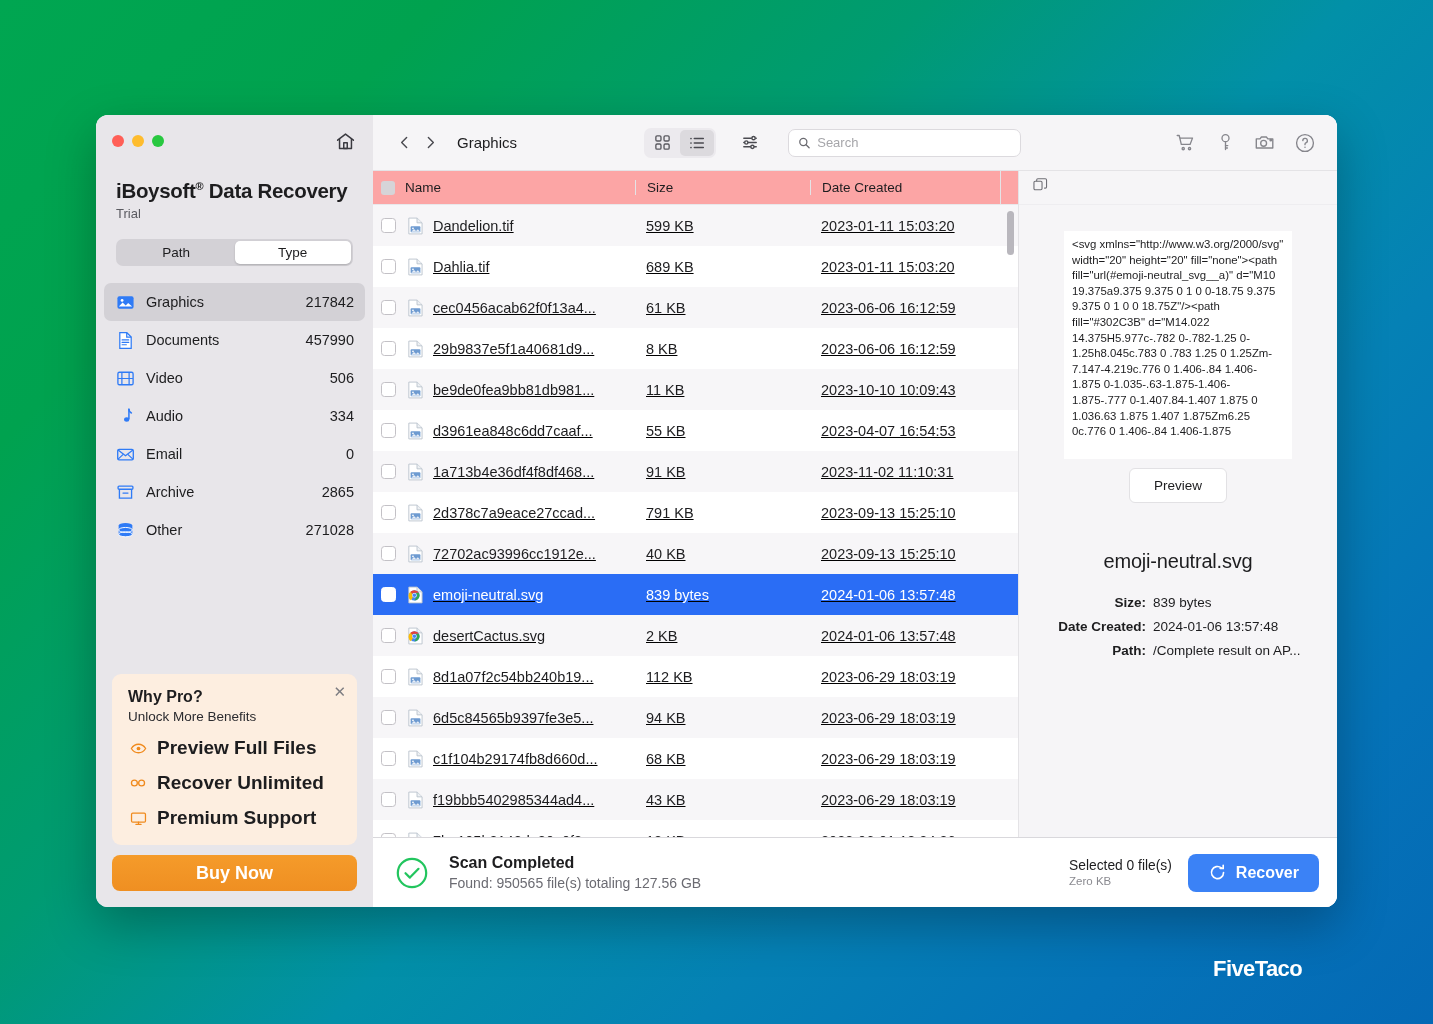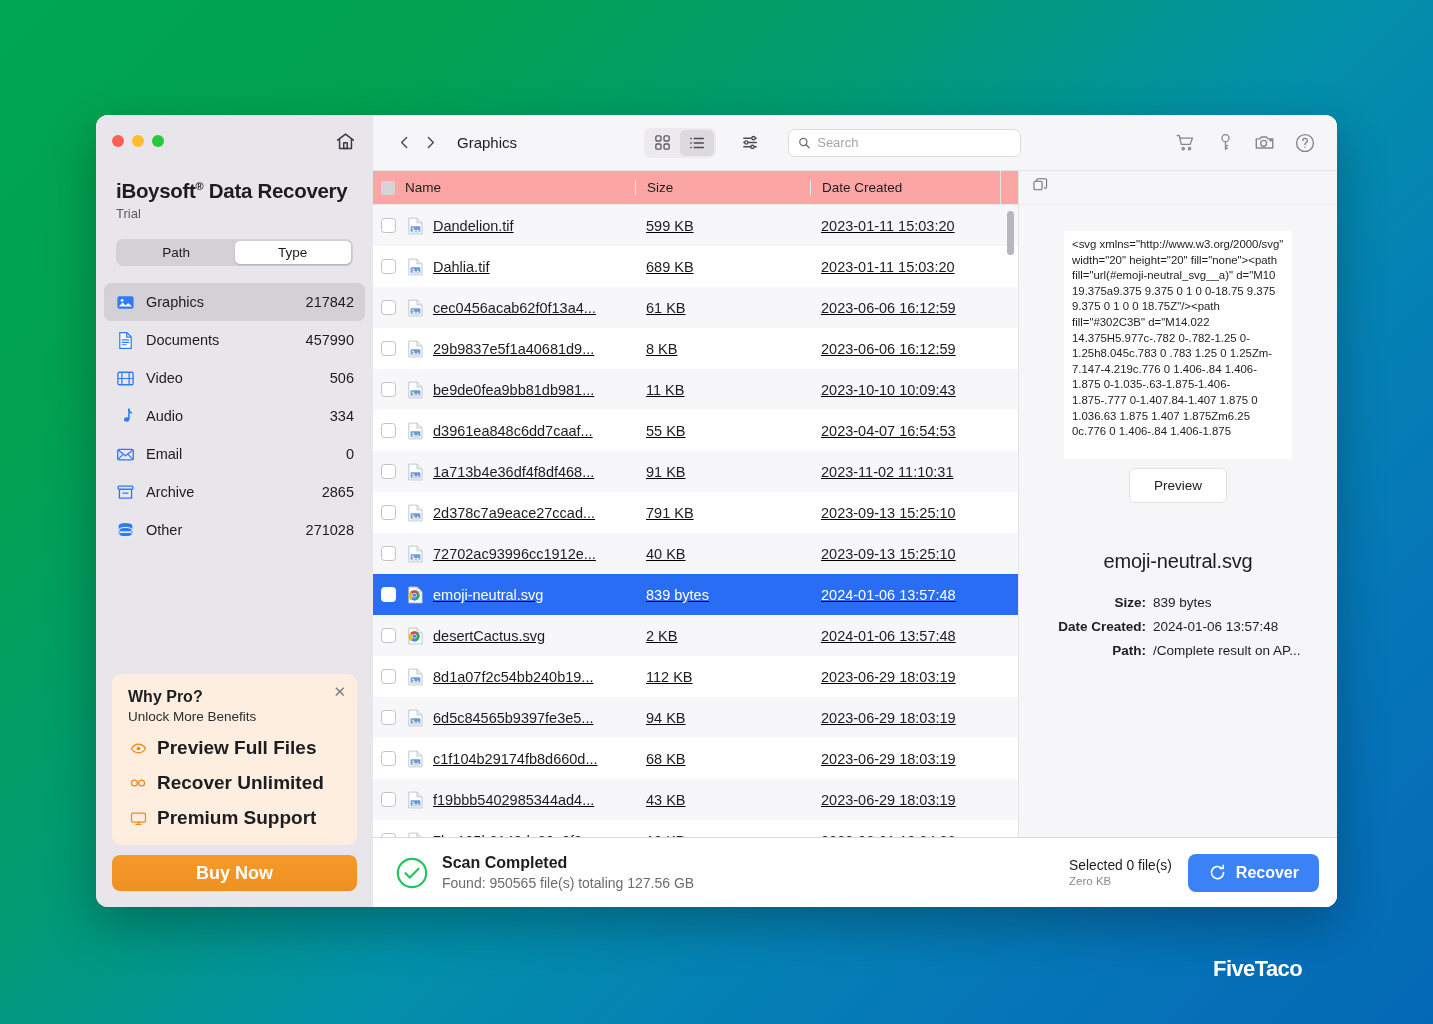--- a/index.html
+++ b/index.html
@@ -232,21 +232,21 @@
   .pv-val { color: #1d1d1f; width: 170px; text-align: left;
             white-space: nowrap; overflow: hidden; }
 
   
   #statusbar {
     height: 70px; background: #fff; border-top: 1px solid #d9d8dc;
     display: flex; align-items: center; padding: 0 18px 0 22px; flex: none;
     position: absolute; left: 277px; right: 0; bottom: 0;
   }
   #scan-check { width: 34px; height: 34px; flex:none; margin-right: 13px; }
-  .scan-text { display: flex; flex-direction: column; }
+  .scan-text { display: flex; flex-direction: column; margin-left: 7px; }
   #scan-title { font-size: 16px; font-weight: 700; color: #1d1d1f; }
   #scan-sub { font-size: 14px; color: #6b6b72; margin-top: 3px; }
   .status-spacer { flex: 1; }
   .sel-block { margin-right: 16px; }
   #sel-count { font-size: 13.8px; color: #1d1d1f; }
   #sel-size { font-size: 11.5px; color: #8a8a90; margin-top: 2px; }
   #recover-btn {
     height: 38px; padding: 0 20px; border-radius: 8px;
     background: #3b82f6; color: #fff; font-size: 16px; font-weight: 700;
     display: flex; align-items: center; gap: 9px; cursor: pointer; border: none;

